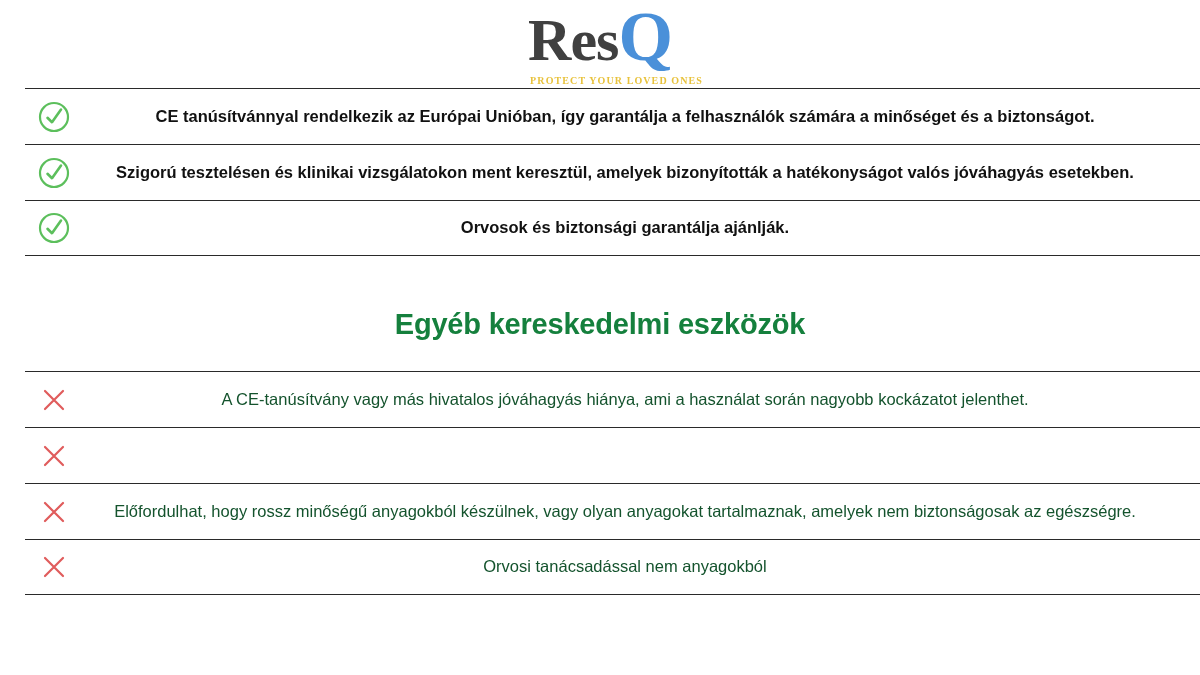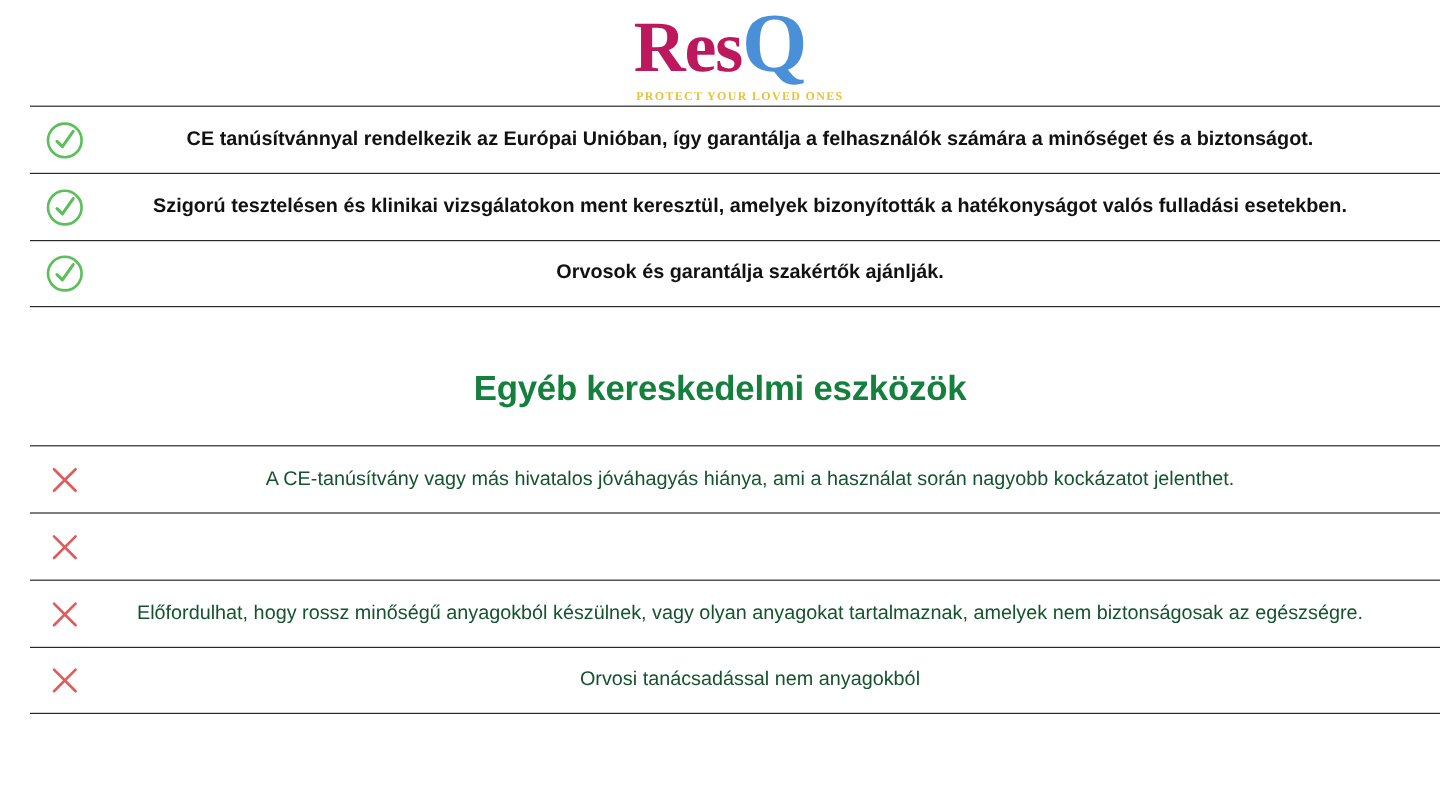--- a/index.html
+++ b/index.html
@@ -31,21 +31,21 @@
     padding-bottom: 14px;
   }
   .logo-word {
     font-family: "Liberation Serif", serif;
     font-size: 60px;
     font-weight: 700;
     letter-spacing: -1px;
     line-height: 1;
     white-space: nowrap;
   }
-  .logo-res { color: #be185d; margin-top: 24px; }
+  .logo-res { color: #404040; margin-top: 24px; }
   .logo-q   { color: #4A90D9; font-size: 70px; }
   .logo-tagline {
     position: absolute;
     left: 2px;
     bottom: 0px;
     font-family: Liberation Serif, serif;
     font-size: 10px;
     font-weight: 700;
     letter-spacing: 1.1px;
     color: #E8C23C;
@@ -130,32 +130,32 @@
     <div class="row-text">CE tanúsítvánnyal rendelkezik az Európai Unióban, így garantálja a felhasználók számára a minőséget és a biztonságot.</div>
   </div>
 
   <div class="row row-pro">
     <span class="row-icon">
       <svg width="34" height="34" viewBox="0 0 34 34">
         <circle cx="17" cy="17" r="14" fill="none" stroke="#5CBF5C" stroke-width="2.2"></circle>
         <path d="M10.5 17.8 L15 22.2 L24 9.5" fill="none" stroke="#5CBF5C" stroke-width="2.6" stroke-linecap="round" stroke-linejoin="round"></path>
       </svg>
     </span>
-    <div class="row-text">Szigorú tesztelésen és klinikai vizsgálatokon ment keresztül, amelyek bizonyították a hatékonyságot valós fulladási esetekben.</div>
+    <div class="row-text">Szigorú tesztelésen és klinikai vizsgálatokon ment keresztül, amelyek bizonyították a hatékonyságot valós jóváhagyás esetekben.</div>
   </div>
 
 
   <div class="row row-pro">
     <span class="row-icon">
       <svg width="34" height="34" viewBox="0 0 34 34">
         <circle cx="17" cy="17" r="14" fill="none" stroke="#5CBF5C" stroke-width="2.2"></circle>
         <path d="M10.5 17.8 L15 22.2 L24 9.5" fill="none" stroke="#5CBF5C" stroke-width="2.6" stroke-linecap="round" stroke-linejoin="round"></path>
       </svg>
     </span>
-    <div class="row-text">Orvosok és garantálja szakértők ajánlják.</div>
+    <div class="row-text">Orvosok és biztonsági garantálja ajánlják.</div>
   </div>
 
 </div>
 
 <div class="section-heading">Egyéb kereskedelmi eszközök</div>
 
 <div class="rows">
 
   <div class="row row-con">
     <span class="row-icon">

